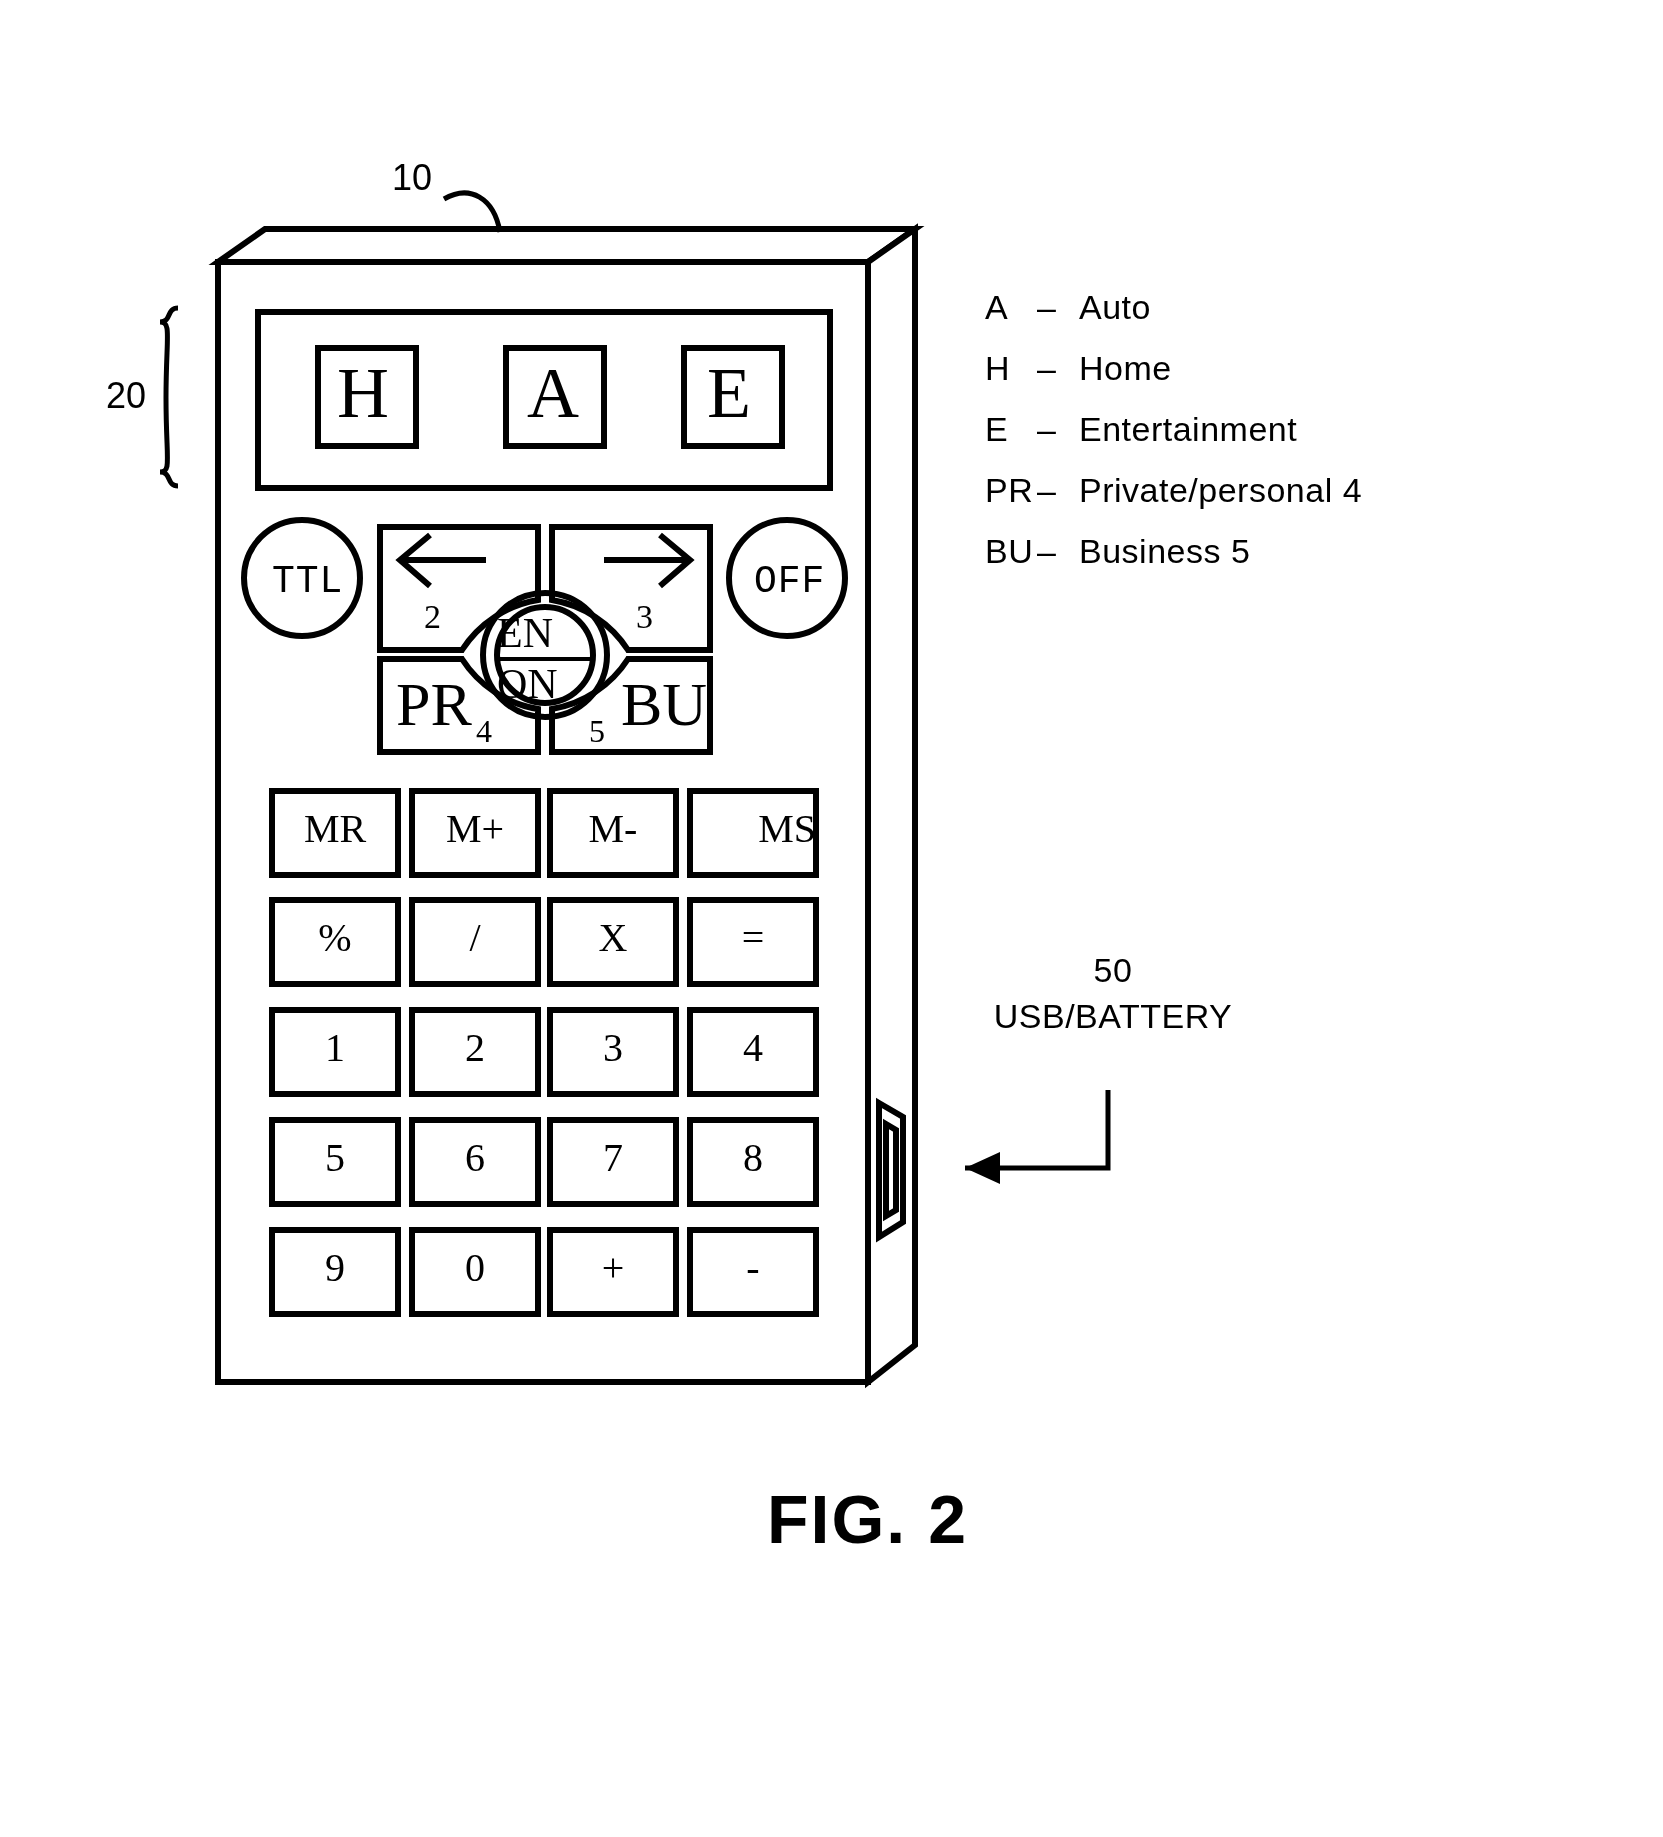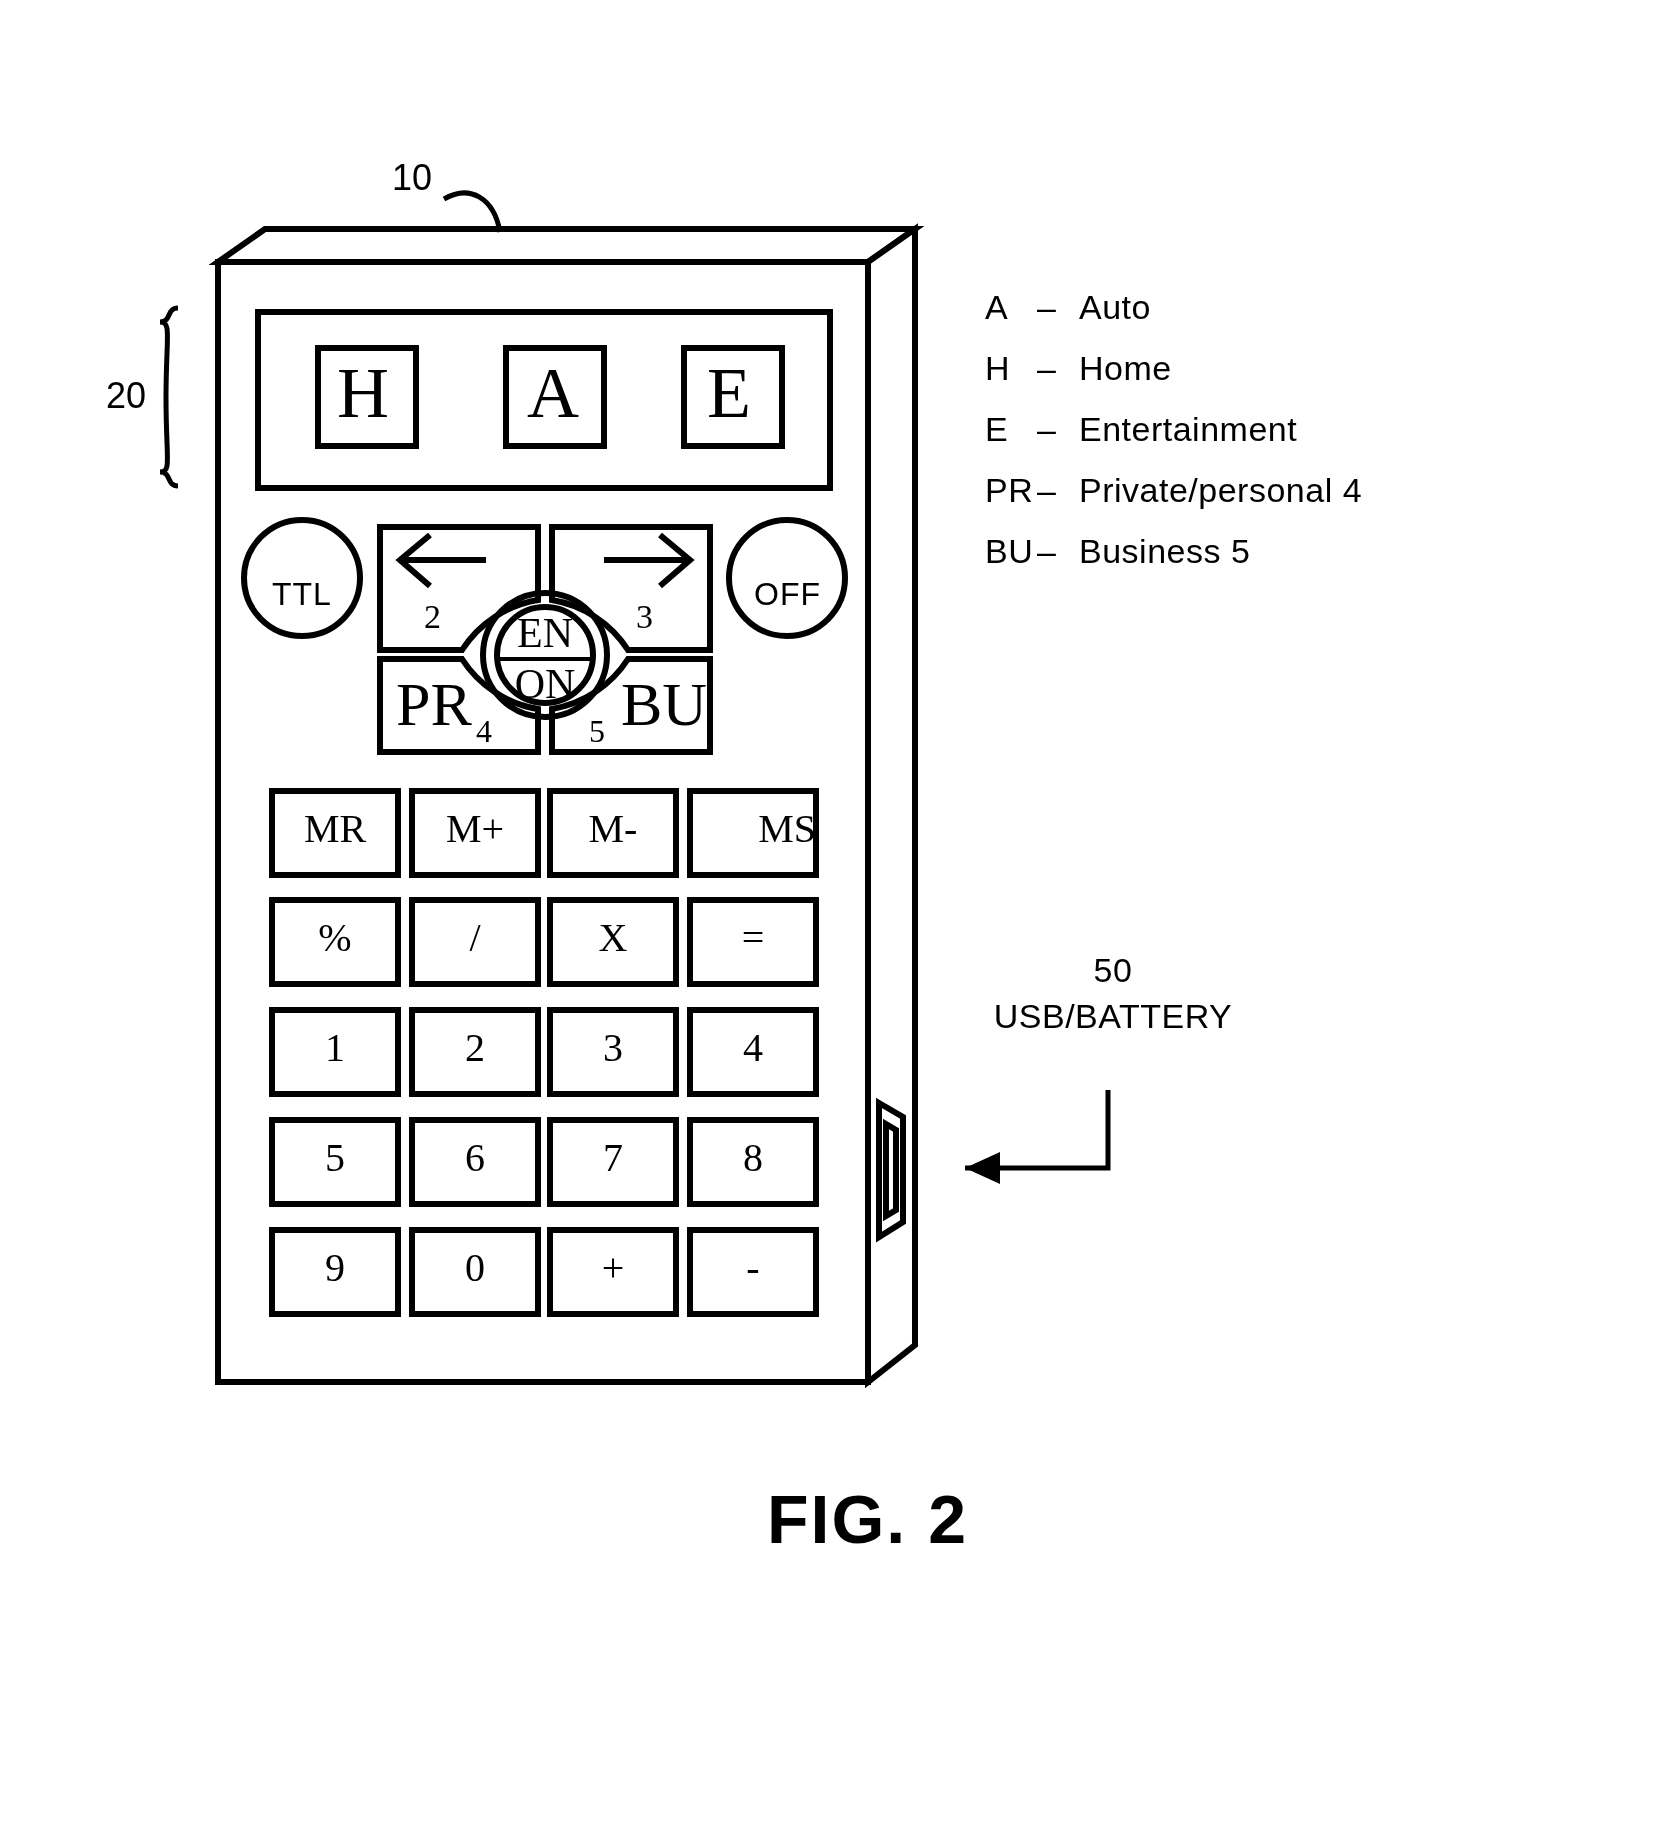--- a/index.html
+++ b/index.html
@@ -11,27 +11,27 @@
   .fig{position:absolute;left:0;top:0;width:1663px;height:1651px;}
   svg.layer{position:absolute;left:0;top:0;width:1663px;height:1837px;}
 
   
   .txt{position:absolute;white-space:nowrap;line-height:1;}
 
   
   .disp-letter{font-family:"Liberation Serif", serif;font-size:72px;}
 
   
-  .circ-label{font-family:Liberation Sans, sans-serif;font-size:32px;letter-spacing:1px;margin-top:15px;}
+  .circ-label{font-family:Liberation Mono, monospace;font-size:38px;letter-spacing:1px;}
 
   
   .nav-num{font-family:"Liberation Serif", serif;font-size:34px;}
 
   
-  .enon{position:absolute;text-align:center;font-family:"Liberation Serif", serif;font-size:42px;line-height:1.02;}
+  .enon{position:absolute;text-align:left;font-family:"Liberation Serif", serif;font-size:42px;line-height:1.02;}
   .enon .bar{border-top:4px solid #000;display:block;height:0;margin:2px 0;}
 
   
   .big-label{font-family:"Liberation Serif", serif;font-size:62px;}
   .sub-num{font-family:"Liberation Serif", serif;font-size:32px;}
 
   
   .key-label{font-family:"Liberation Serif", serif;font-size:40px;text-align:center;}
 
   

